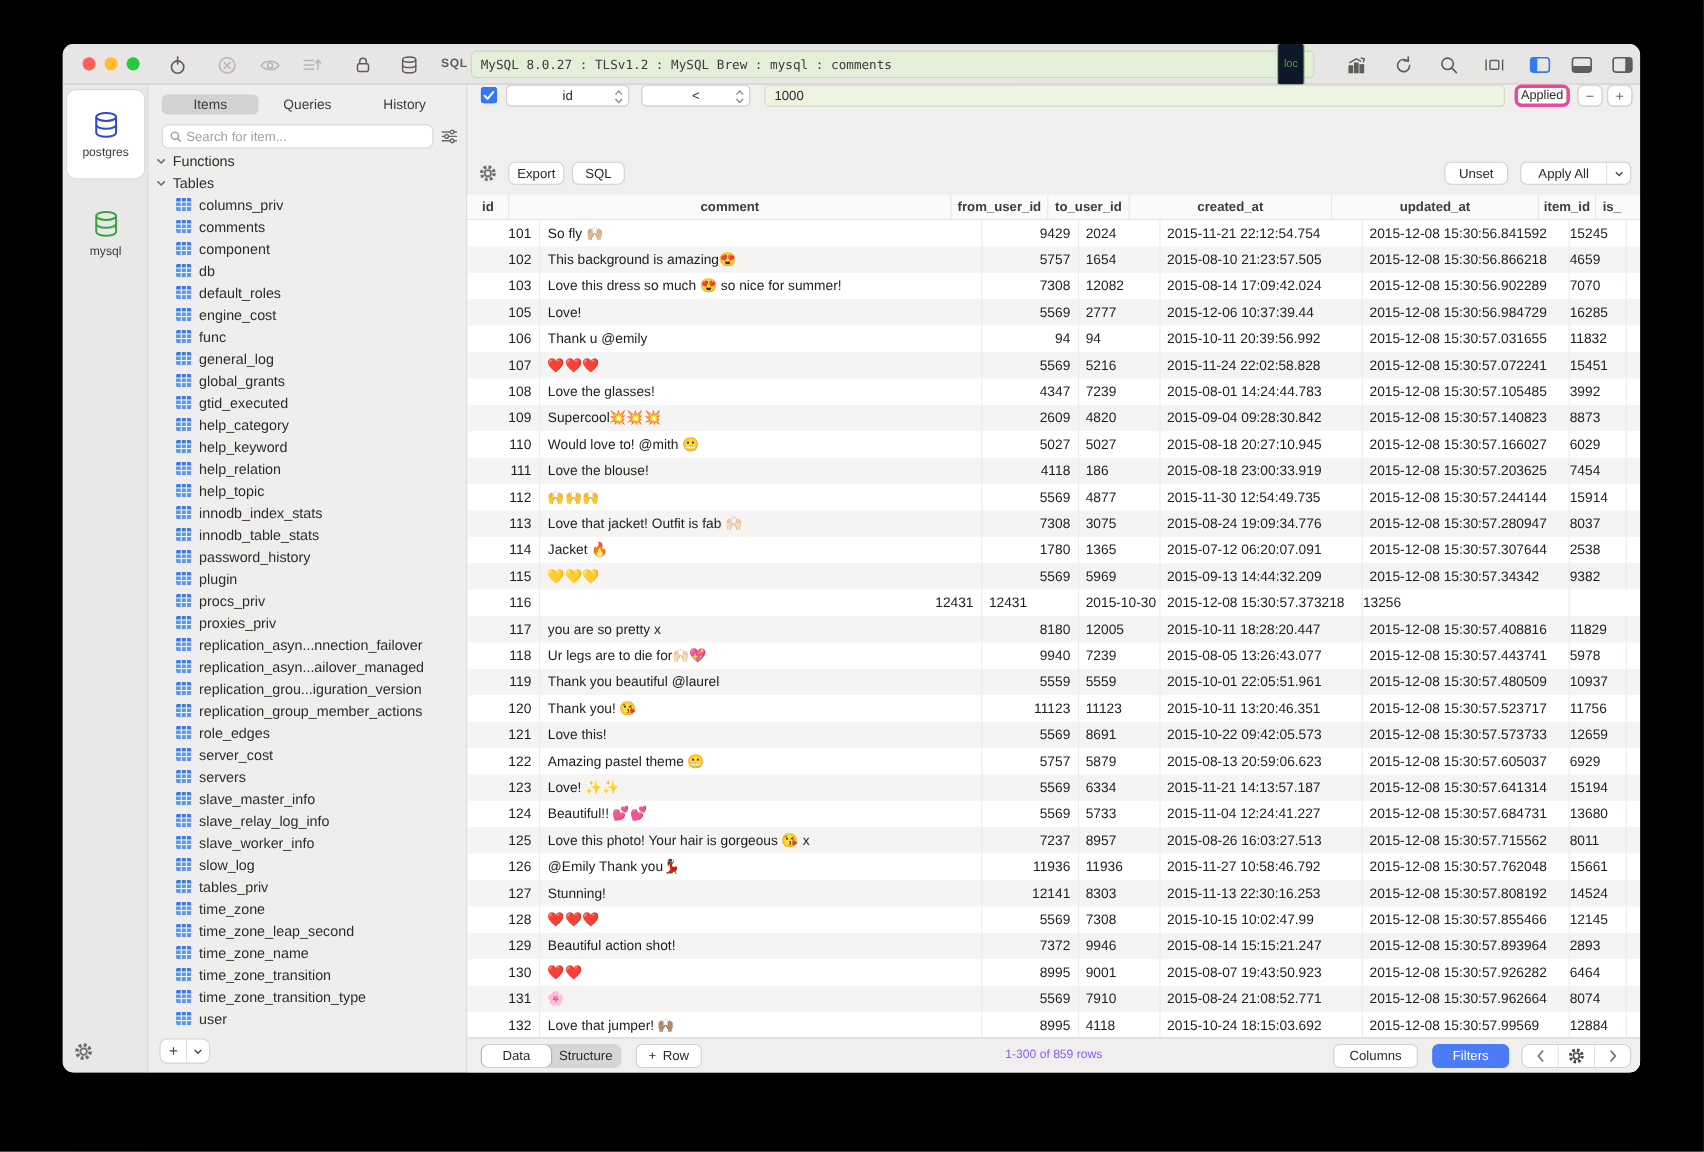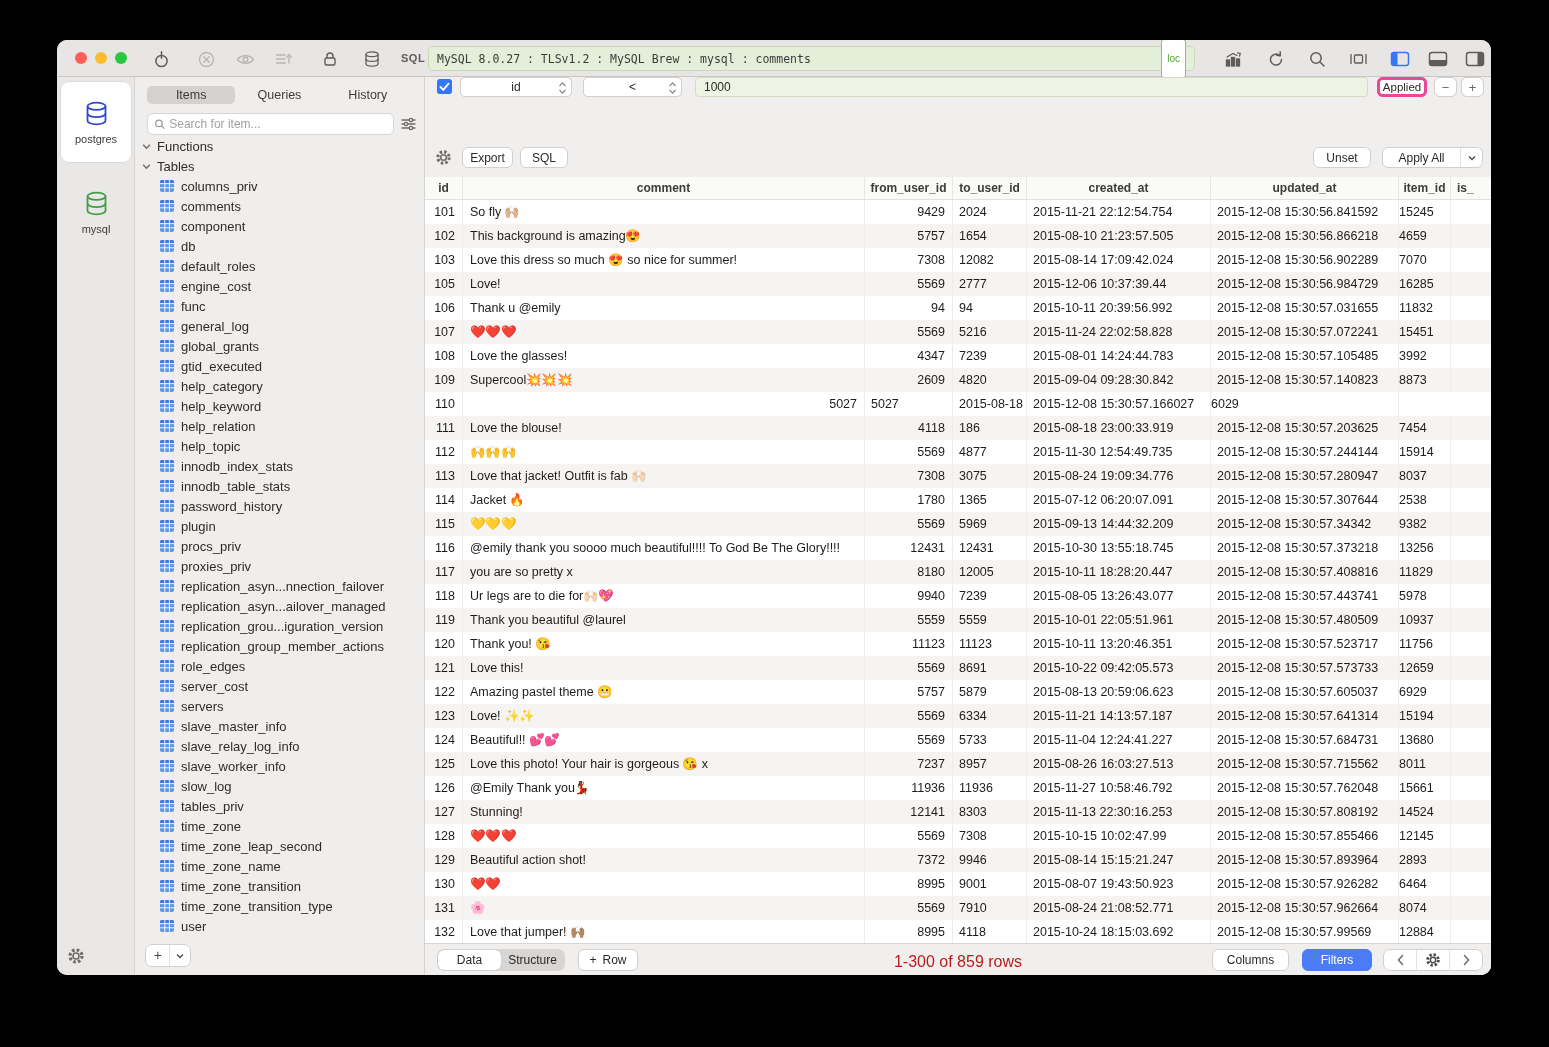--- a/index.html
+++ b/index.html
@@ -15,21 +15,21 @@
   .traffic { position:absolute; left:18px; top:12px; display:flex; gap:8px; }
   .tl { width:12px; height:12px; border-radius:50%; }
   .tl.red{ background:#ff5f57; } .tl.yellow{ background:#febc2e; } .tl.green{ background:#28c840; }
   .tb-ic { position:absolute; top:9px; width:20px; height:20px; display:flex; align-items:center; justify-content:center; }
   .sql-label { position:absolute; top:12px; font-size:11px; font-weight:bold; color:#5f5d5b; letter-spacing:.5px; }
   .title-field { position:absolute; left:371px; top:6px; width:767px; height:25px; background:#e3efd8;
     border:1px solid #c9dab8; border-radius:5px; display:flex; align-items:center; padding:0 8px; }
   .title-text { font-family:"DejaVu Sans Mono", monospace; font-size:11.5px; color:#3c3c3a; flex:1;
     white-space:nowrap; overflow:hidden; }
   .loc-badge { font-size:10px; color:#55a035; border:1px solid #8cc26b; border-radius:3px;
-    padding:13px 5px; background:#ffffff; }
+    padding:13px 5px; background:#0f172a; }
 
   
   .appbody { display:flex; height:898px; }
   .rail { position:relative; width:78px; background:#eae8e7; border-right:1px solid #d6d4d3; flex:none; }
   .conn { position:absolute; left:4px; width:70px; height:80px; border-radius:8px;
     display:flex; flex-direction:column; align-items:center; justify-content:center; gap:6px; }
   .conn.selected { background:#fff; box-shadow:0 0 0 1px rgba(0,0,0,.06); }
   .conn-label { font-size:11px; color:#3c3c3a; }
   .rail-gear { position:absolute; left:10px; bottom:10px; }
 
@@ -86,40 +86,40 @@
   .btn-applyall .dd { width:22px; border-left:1px solid #e4e2e1; display:flex; align-items:center; justify-content:center; height:100%; }
 
   
   .grid { position:absolute; left:0; right:0; top:100px; bottom:32px; background:#fff; overflow:hidden; }
   .ghead, .grow { display:grid; grid-template-columns:38px 402px 88px 74px 184px 188px 52px 40px; }
   .ghead { height:23px; background:#fafaf9; border-bottom:1px solid #e2e1e0; }
   .ghead .hc { font-size:12px; font-weight:bold; color:#3e3c3a; text-align:center; line-height:22px;
     border-right:1px solid #e7e6e5; overflow:hidden; white-space:nowrap; }
   .ghead .hc:last-child { text-align:left; padding-left:6px; border-right:none; }
   .gbody { position:absolute; top:23px; left:0; right:0; bottom:0; overflow:hidden; }
-  .grow { height:24px; }
+  .grow { height:24px;padding-left:28px; }
   .grow:nth-child(even) { background:#f5f4f3; }
   .grow .c { font-size:12.5px; color:#1f1d1b; line-height:24px; white-space:nowrap; overflow:hidden;
     border-right:1px solid #edecea; }
   .grow .c:last-child { border-right:none; }
   .c-id   { text-align:right; padding-right:7px; }
   .c-comment { padding-left:7px; }
   .c-from { text-align:right; padding-right:7px; }
   .c-to   { padding-left:6px; }
   .c-created, .c-updated { padding-left:6px; }
   .c-item { text-align:left; padding-right:7px; }
 
   
   .mfooter { position:absolute; left:0; right:0; bottom:0; height:32px; background:#f0efee; border-top:1px solid #d8d6d5; }
   .seg { position:absolute; left:12px; top:5px; width:128px; height:22px; background:#d8d6d5; border-radius:7px;
     display:flex; padding:1px; }
   .seg .seg-item { flex:1; font-size:12px; color:#2c2a28; display:flex; align-items:center; justify-content:center; border-radius:6px; }
   .seg .seg-item.selected { background:#fff; box-shadow:0 0 1px rgba(0,0,0,.25); }
   .btn-addrow { position:absolute; left:153px; top:5px; width:60px; height:22px; gap:6px; }
-  .rows-info { position:absolute; left:50%; transform:translateX(-50%); top:9px; font-size:16px; color:#b91c1c; }
+  .rows-info { position:absolute; left:50%; transform:translateX(-50%); top:9px; font-size:11px; color:#8b5cf6; }
   .btn-columns { position:absolute; left:787px; top:5px; width:77px; height:22px; }
   .btn-filters { position:absolute; left:877px; top:5px; width:70px; height:22px; background:#4b7bf5; border-color:#4b7bf5; color:#fff; }
   .pager { position:absolute; left:958px; top:5px; width:100px; height:22px; background:#fff; border:1px solid #d2d0cf;
     border-radius:7px; display:flex; }
   .pager > div { flex:1; display:flex; align-items:center; justify-content:center; }
   .pager > div + div { border-left:1px solid #e4e2e1; }
 
   svg { display:block; }
 </style>
 </head>
@@ -964,20 +964,21 @@
               <span class="c c-from">2609</span>
               <span class="c c-to">4820</span>
               <span class="c c-created">2015-09-04 09:28:30.842</span>
               <span class="c c-updated">2015-12-08 15:30:57.140823</span>
               <span class="c c-item">8873</span>
               <span class="c c-is"></span>
             </div>
 
             <div class="grow">
               <span class="c c-id">110</span>
+              <span class="c c-comment">Would love to! @mith 😬</span>
               <span class="c c-from">5027</span>
               <span class="c c-to">5027</span>
               <span class="c c-created">2015-08-18 20:27:10.945</span>
               <span class="c c-updated">2015-12-08 15:30:57.166027</span>
               <span class="c c-item">6029</span>
               <span class="c c-is"></span>
             </div>
 
             <div class="grow">
               <span class="c c-id">111</span>
@@ -1029,21 +1030,20 @@
               <span class="c c-from">5569</span>
               <span class="c c-to">5969</span>
               <span class="c c-created">2015-09-13 14:44:32.209</span>
               <span class="c c-updated">2015-12-08 15:30:57.34342</span>
               <span class="c c-item">9382</span>
               <span class="c c-is"></span>
             </div>
 
             <div class="grow">
               <span class="c c-id">116</span>
-              <span class="c c-comment">@emily thank you soooo much beautiful!!!! To God Be The Glory!!!!</span>
               <span class="c c-from">12431</span>
               <span class="c c-to">12431</span>
               <span class="c c-created">2015-10-30 13:55:18.745</span>
               <span class="c c-updated">2015-12-08 15:30:57.373218</span>
               <span class="c c-item">13256</span>
               <span class="c c-is"></span>
             </div>
 
             <div class="grow">
               <span class="c c-id">117</span>

